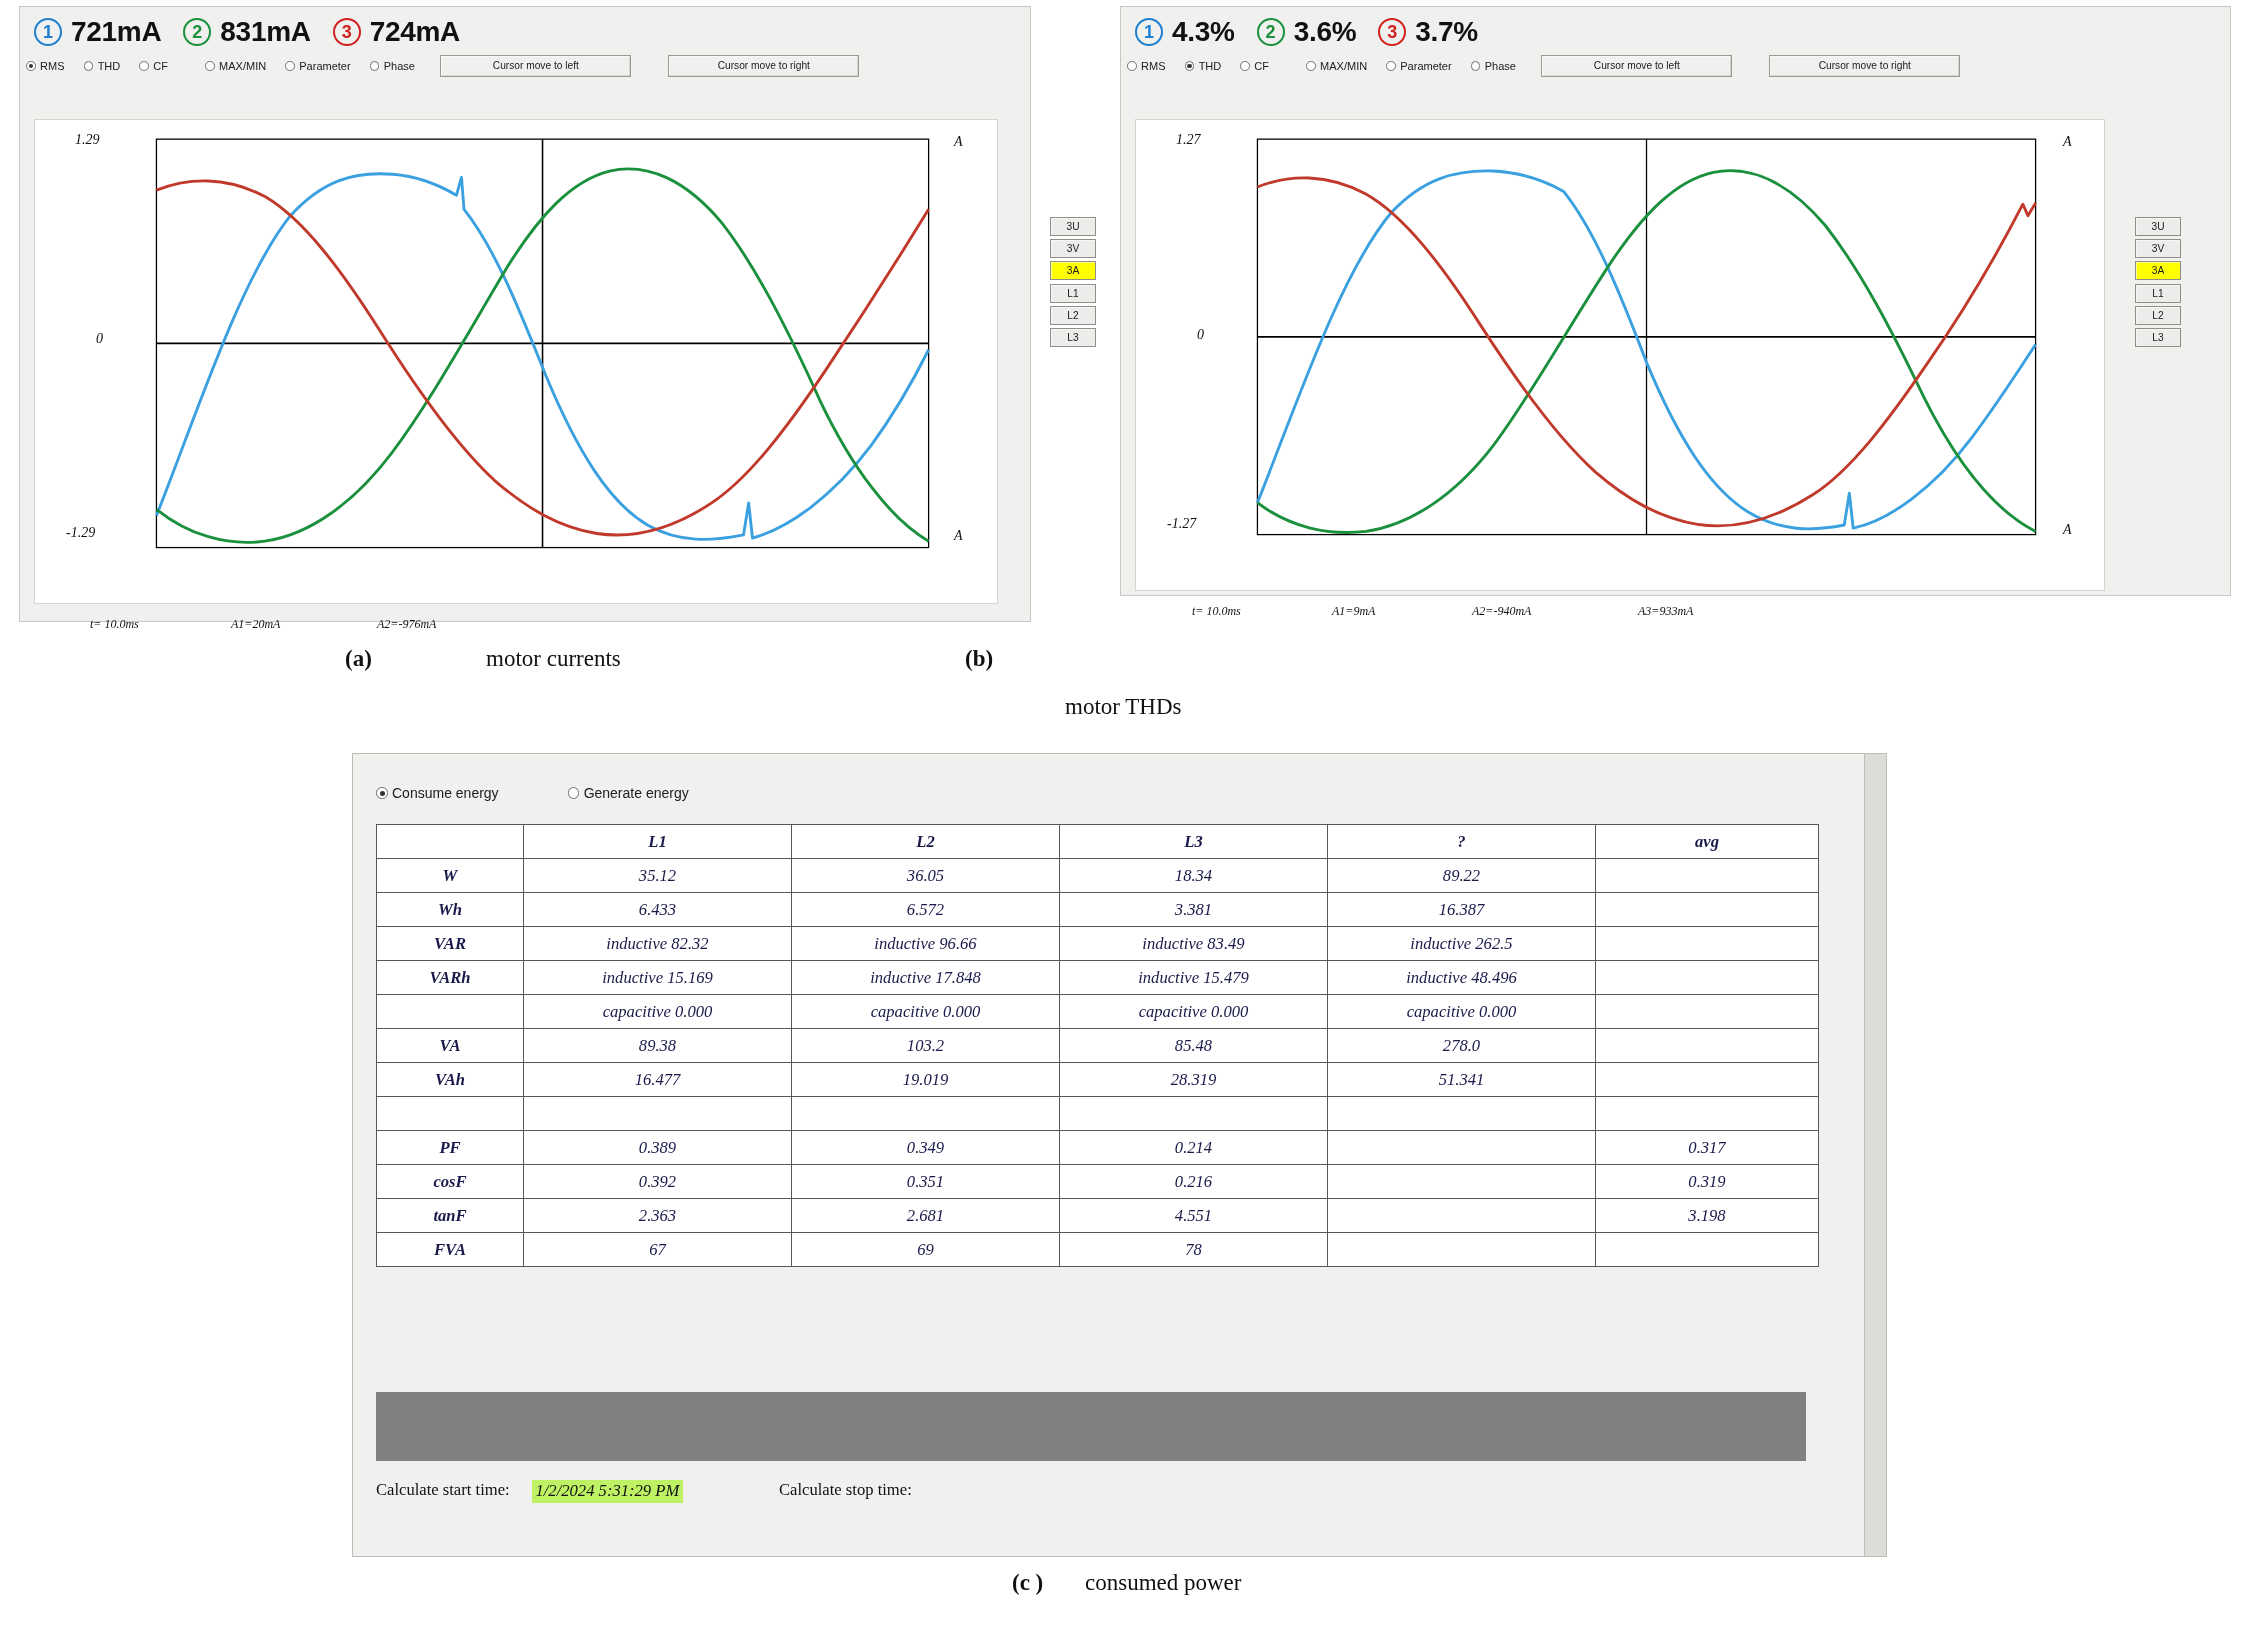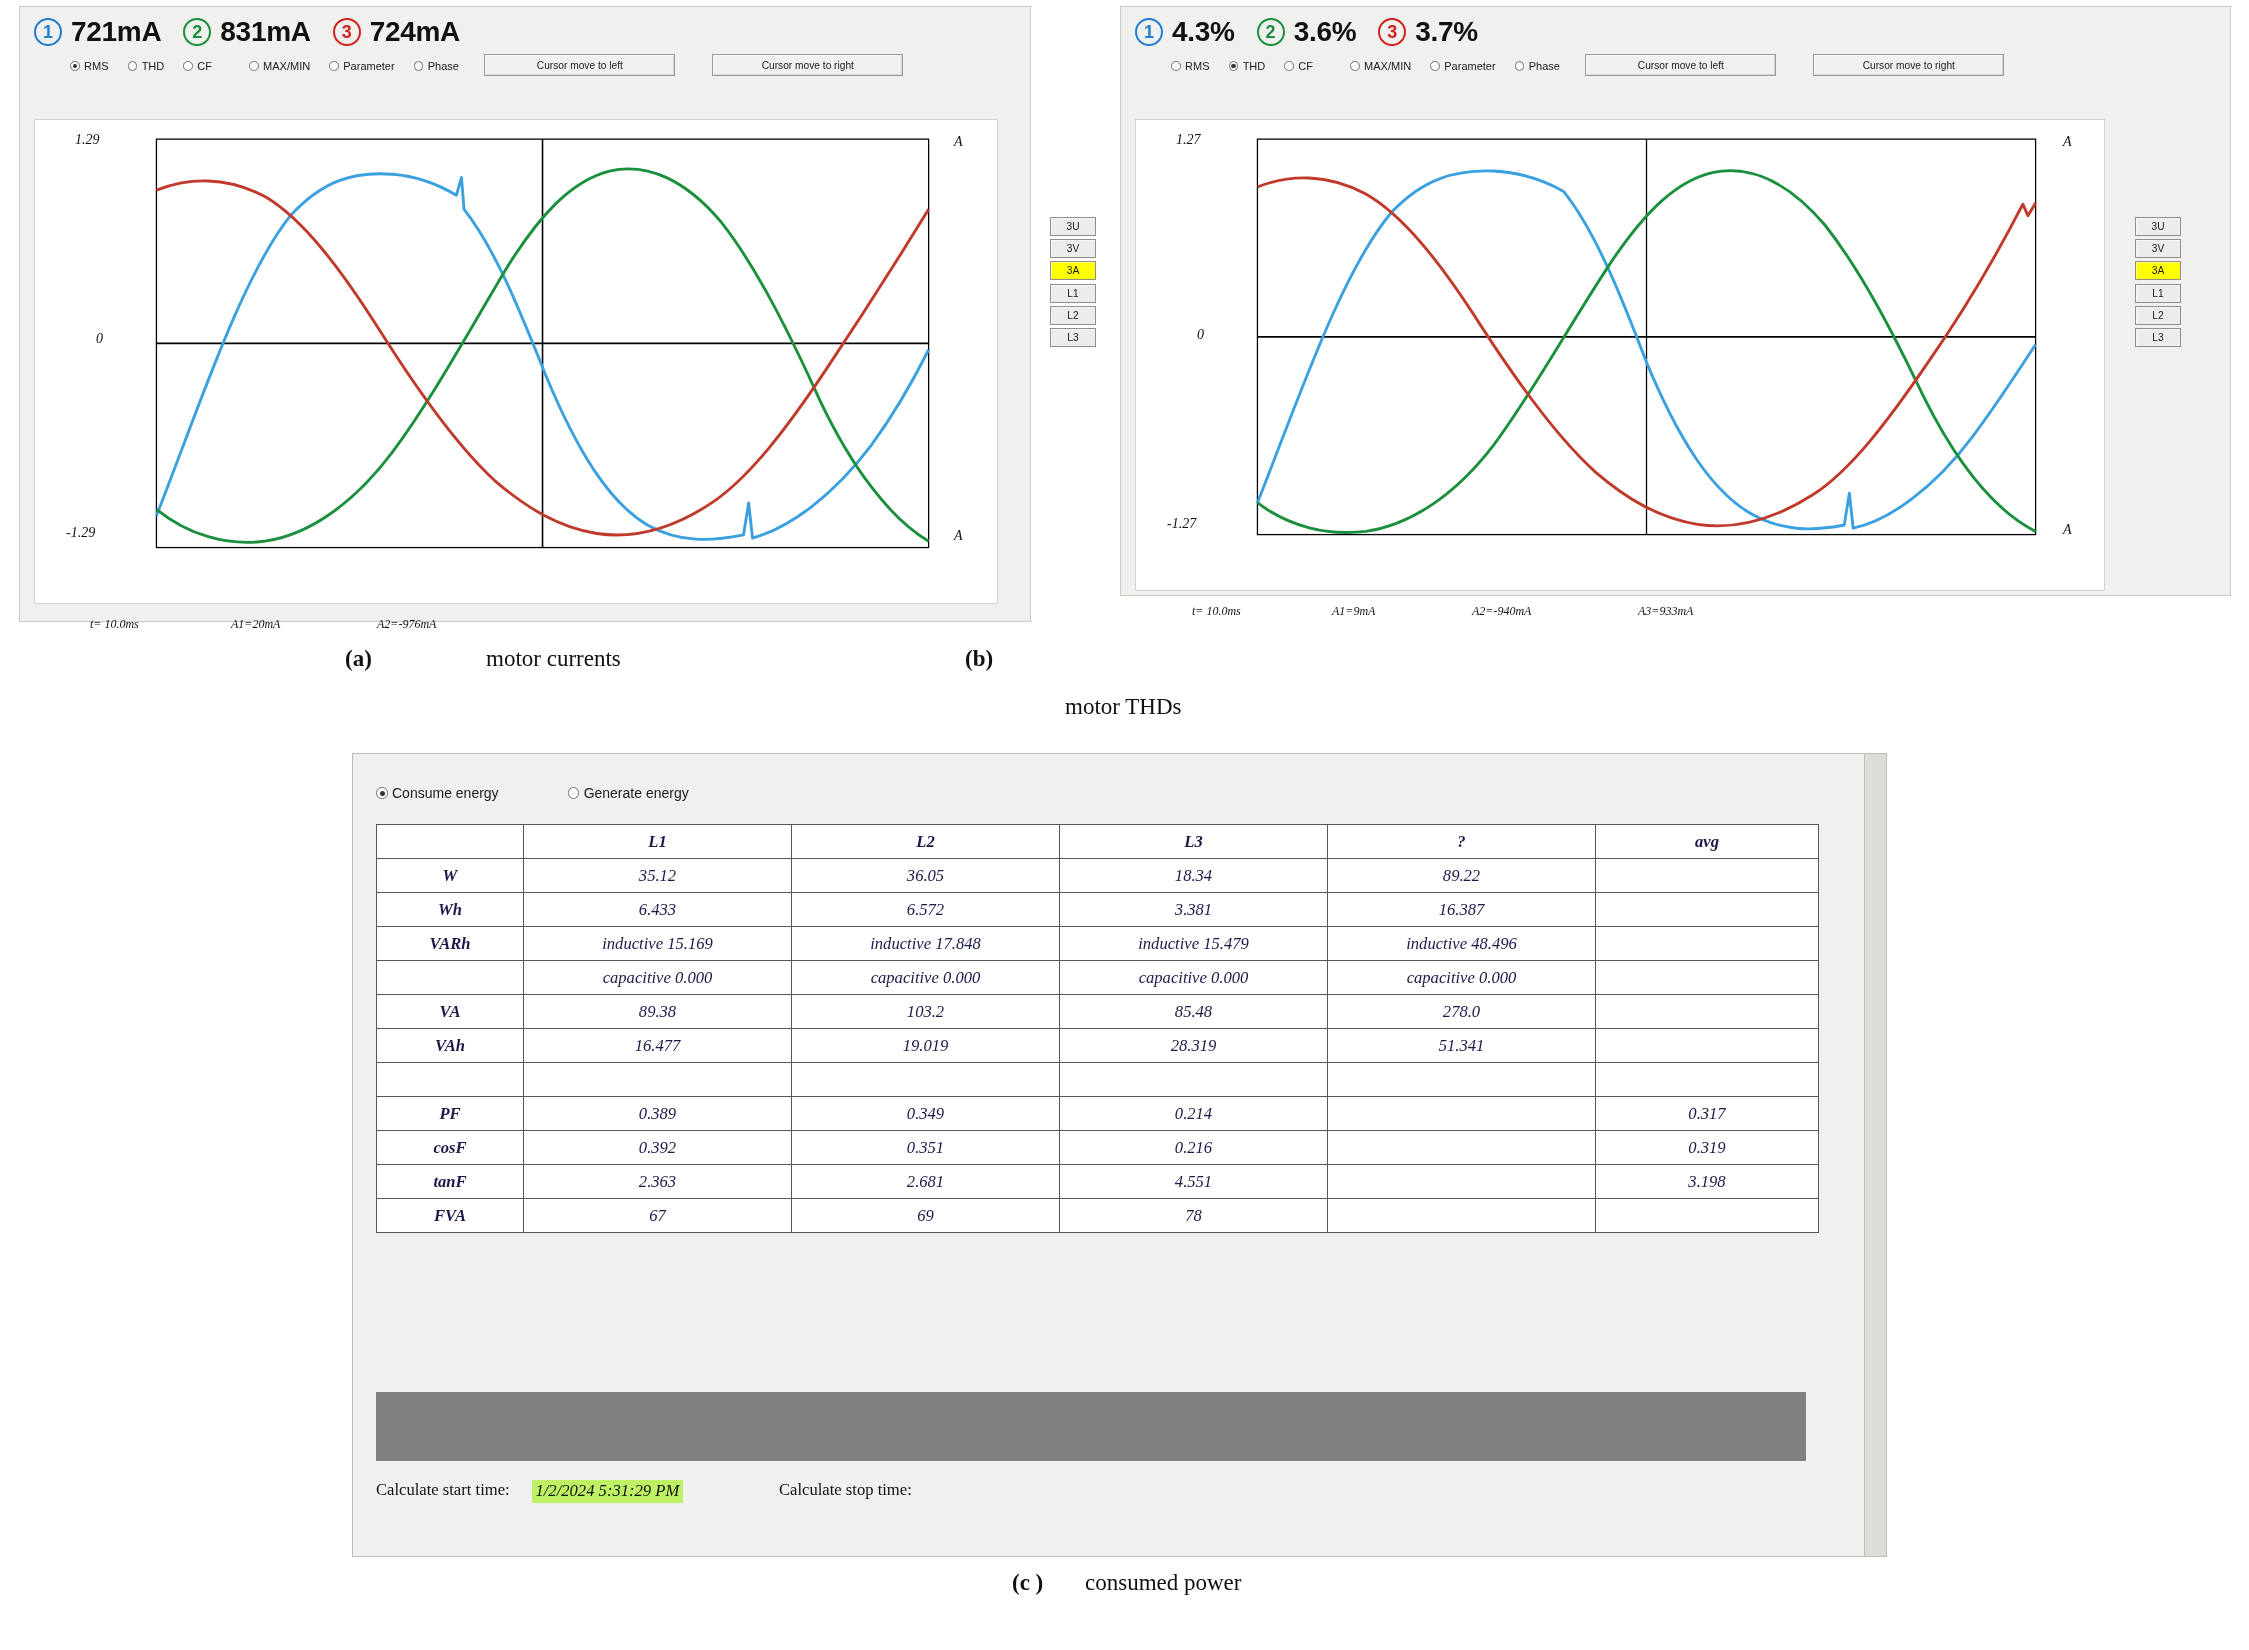--- a/index.html
+++ b/index.html
@@ -52,24 +52,24 @@
   .chan-circle.c3 { border-color: #d0221f; color: #d0221f; }
   .readout-val {
     font-size: 28px;
     font-weight: bold;
     color: #111;
     letter-spacing: -0.3px;
   }
 
   .radio-row {
     display: flex;
+    align-items: center;
     height: 23px;
     padding-left: 6px;
     gap: 0;
-    margin-left: 44px;
   }
   .radio {
     display: flex;
     align-items: center;
     gap: 4.5px;
     font-size: 11px;
     color: #202020;
     margin-right: 19px;
     white-space: nowrap;
   }
@@ -465,20 +465,28 @@
       </tr>
       <tr>
         <td class="rowhdr">Wh</td>
         <td>6.433</td>
         <td>6.572</td>
         <td>3.381</td>
         <td>16.387</td>
         <td></td>
       </tr>
       <tr>
+        <td class="rowhdr">VAR</td>
+        <td>inductive 82.32</td>
+        <td>inductive 96.66</td>
+        <td>inductive 83.49</td>
+        <td>inductive 262.5</td>
+        <td></td>
+      </tr>
+      <tr>
         <td class="rowhdr">VARh</td>
         <td>inductive 15.169</td>
         <td>inductive 17.848</td>
         <td>inductive 15.479</td>
         <td>inductive 48.496</td>
         <td></td>
       </tr>
       <tr>
         <td class="rowhdr"></td>
         <td>capacitive 0.000</td>

